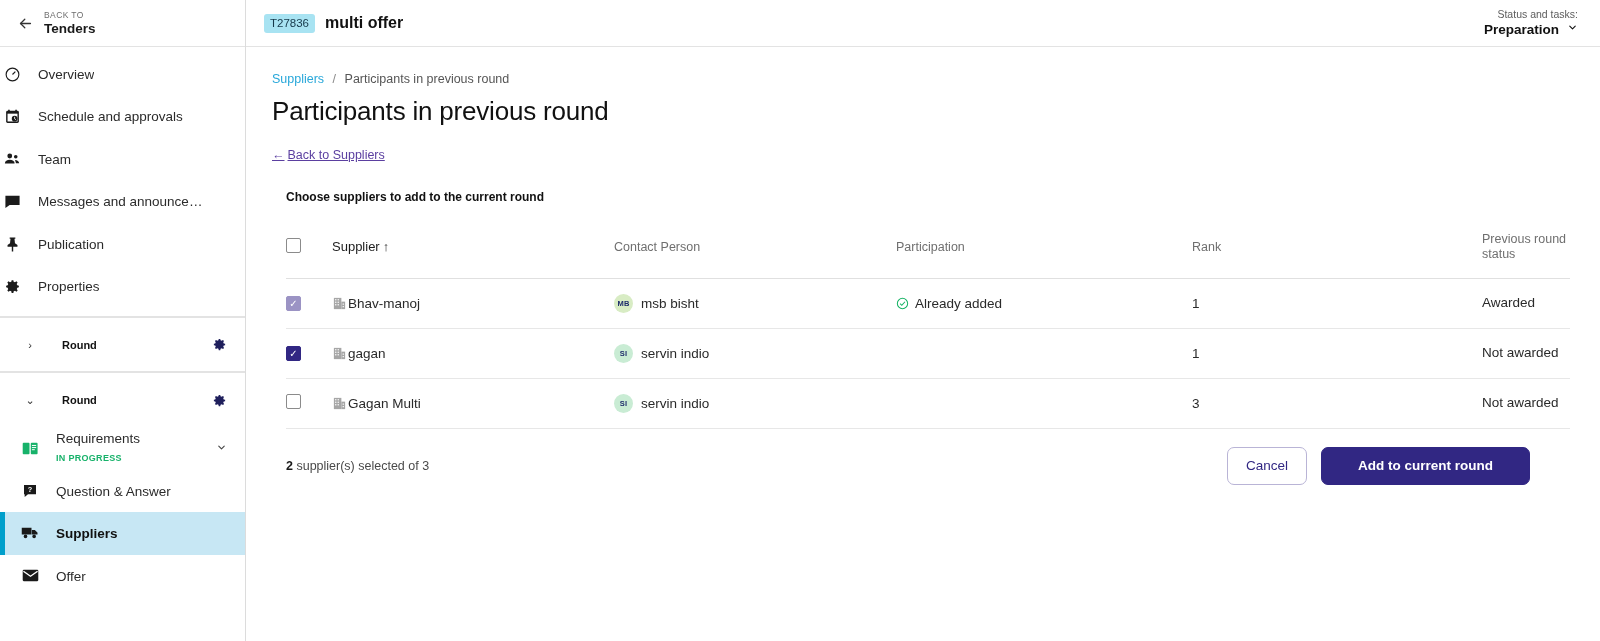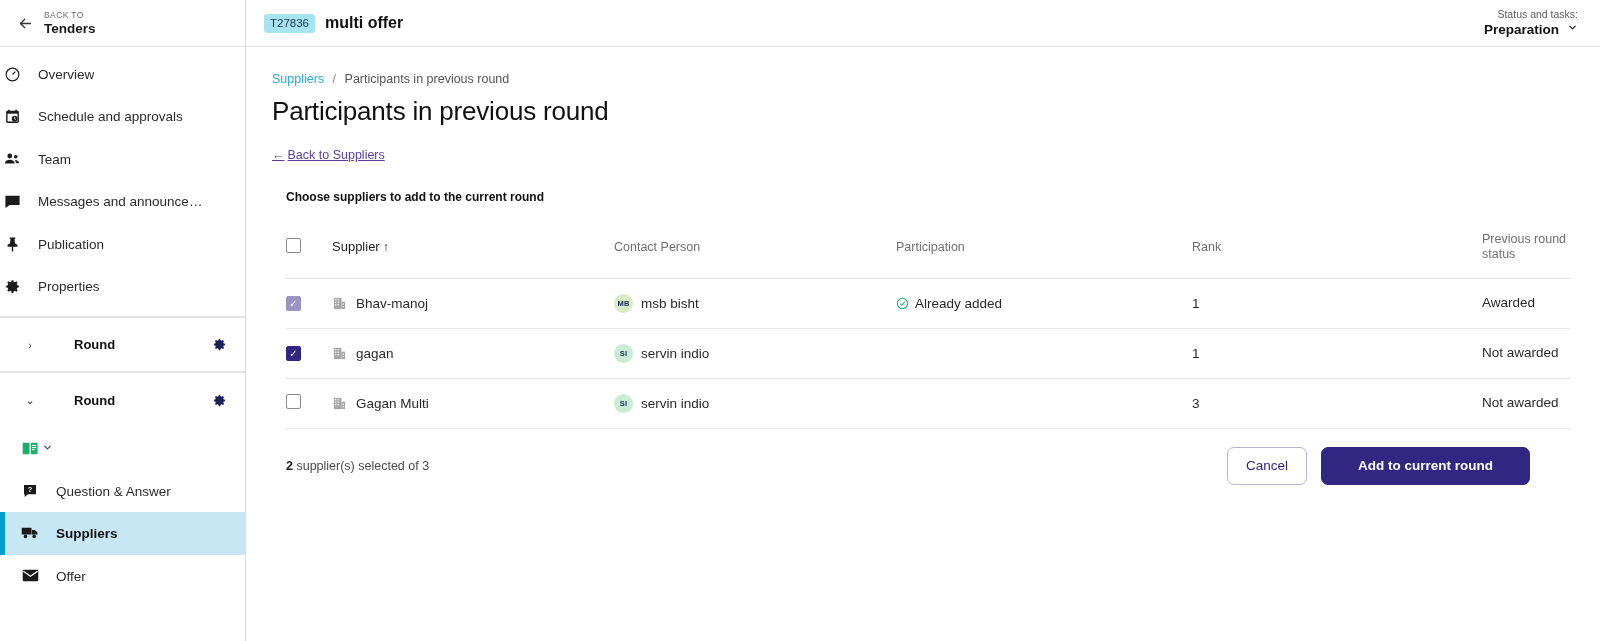--- a/index.html
+++ b/index.html
@@ -60,21 +60,21 @@
     height: 55px; padding: 0 18px 0 18px;
     border-top: 1px solid #e3e3e3; border-bottom: 1px solid #e3e3e3;
     cursor: pointer;
   }
   .round-header.second { border-bottom: none; }
   .round-caret {
     width: 24px; flex: 0 0 24px; font-size: 11px; color: #333;
     display: flex; align-items: center; justify-content: center;
   }
   .round-label {
-    margin-left: 32px; font-size: 13px; font-weight: 700; color: #111;
+    margin-left: 20px; font-size: 11px; font-weight: 700; color: #111;
     flex: 1;
   }
   .round-gear { color: #1f1f5c; display: flex; align-items: center; }
 
   .sub-item {
     display: flex; align-items: center;
     height: 42.5px; padding-left: 18px; cursor: pointer; position: relative;
   }
   .sub-item .ico {
     width: 24px; flex: 0 0 24px;
@@ -168,21 +168,21 @@
   .cb {
     width: 15px; height: 15px; border-radius: 2px;
     border: 1.4px solid #8b8b8b; background: #fff;
     display: inline-flex; align-items: center; justify-content: center;
     cursor: pointer;
   }
   .cb.checked { background: #312783; border-color: #312783; }
   .cb.checked.muted { background: #9b93c4; border-color: #9b93c4; }
   .cb .tick { color: #fff; font-size: 10px; line-height: 1; }
 
-  .supplier-cell { display: flex; align-items: center; gap: 9px; }
+  .supplier-cell { display: flex; align-items: center; gap: 1px; }
   .bld { color: #a6a6a6; display: flex; align-items: center; }
 
   .contact-cell { display: flex; align-items: center; gap: 8px; }
   .avatar {
     width: 19px; height: 19px; border-radius: 50%;
     background: #c9ecd4;
     display: flex; align-items: center; justify-content: center;
     font-size: 7.5px; font-weight: 700; color: #1e2d6b;
     letter-spacing: .2px;
   }
@@ -314,20 +314,24 @@
 
     <div class="sub-item">
       <span class="ico">
         <svg width="17" height="15" viewBox="0 0 24 20" fill="#17b26a">
             <rect x="1" y="2" width="9.6" height="16" rx="1.2"></rect>
             <rect x="12.4" y="2" width="9.6" height="16" rx="1.2"></rect>
             <rect x="14" y="5" width="6" height="1.4" fill="#fff"></rect>
             <rect x="14" y="8" width="6" height="1.4" fill="#fff"></rect>
             <rect x="14" y="11" width="4" height="1.4" fill="#fff"></rect>
           </svg>
+      </span>
+      <span class="txtwrap">
+        <span class="lbl" style="display:block">Requirements</span>
+        <span class="status">IN PROGRESS</span>
       </span>
       <span class="sub-caret">
         <svg width="11" height="11" viewBox="0 0 24 24" fill="none" stroke="currentColor" stroke-width="2.4" stroke-linecap="round" stroke-linejoin="round">
             <polyline points="6 9 12 15 18 9"></polyline>
           </svg>
       </span>
     </div>
 
     <div class="sub-item">
       <span class="ico">

